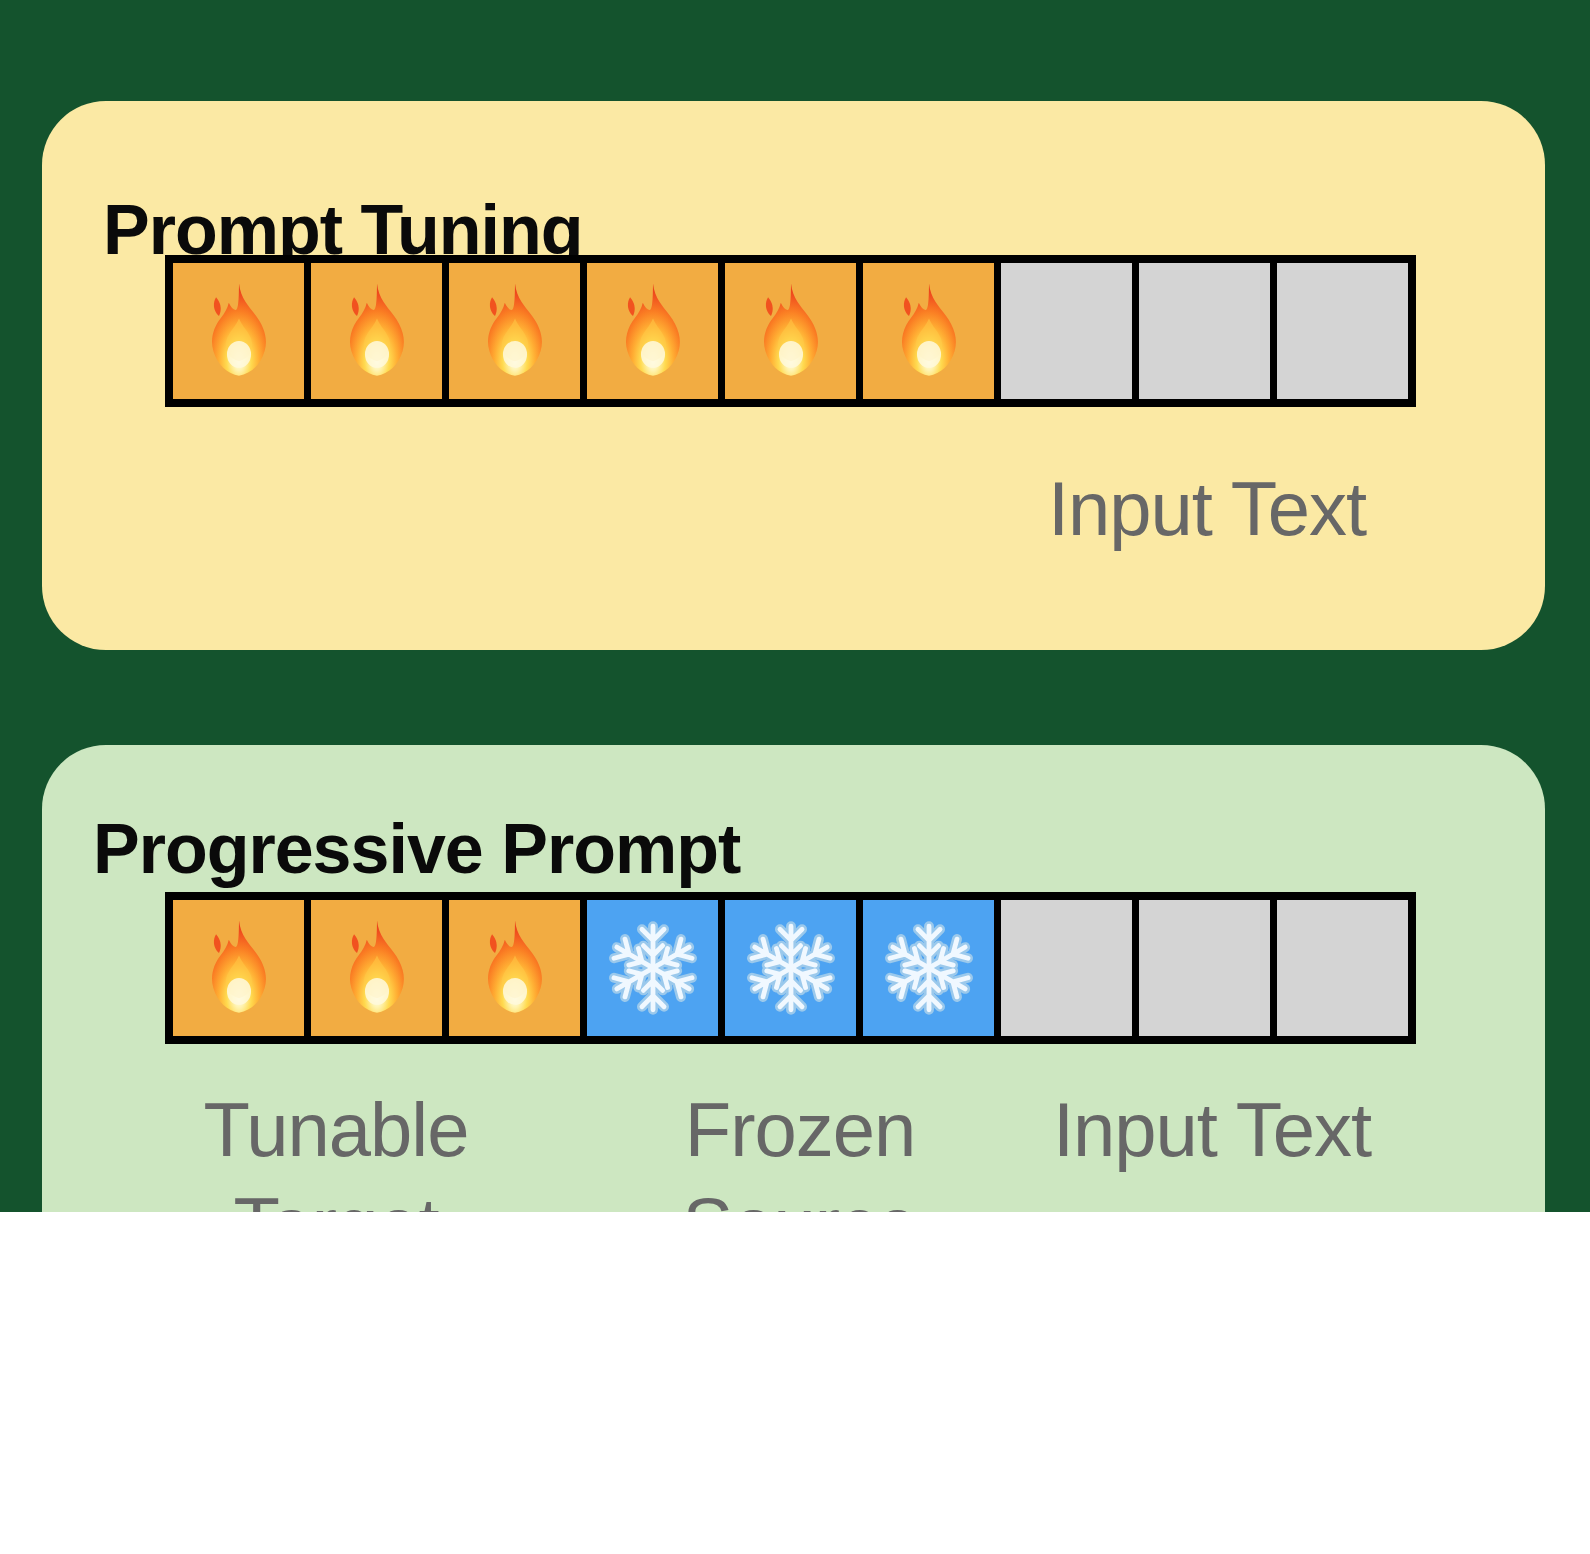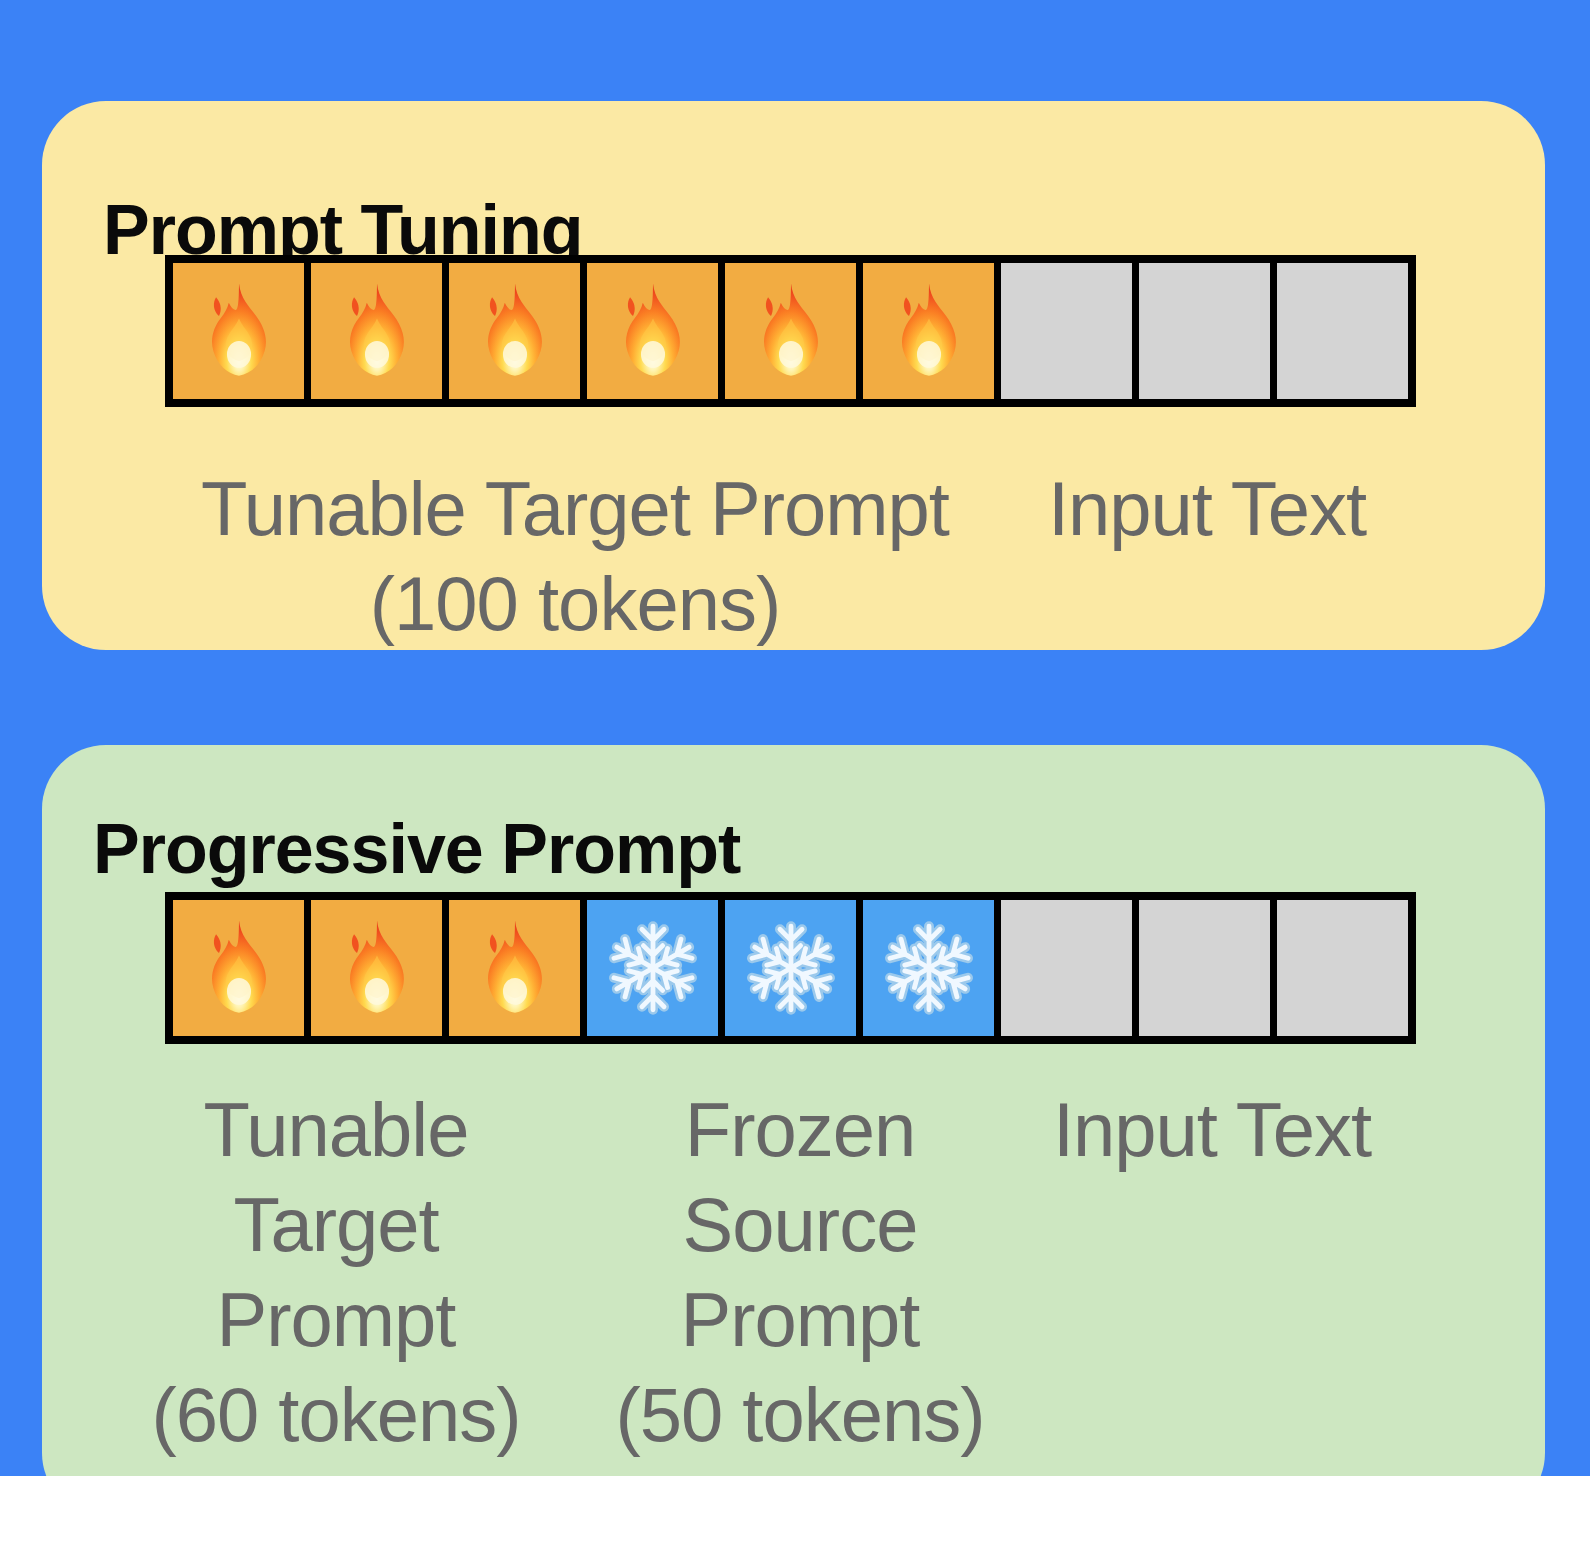--- a/index.html
+++ b/index.html
@@ -1,16 +1,16 @@
 <!DOCTYPE html>
 <html><head>
 <meta charset="utf-8">
 <style>
   html,body{margin:0;padding:0;background:#fff;}
-  .page{position:relative;width:1590px;height:1476px;background:#3b82f6;overflow:hidden;
+  .page{position:relative;width:1590px;height:1212px;background:#14532d;overflow:hidden;
         font-family:"Liberation Sans",sans-serif;}
   .panel{position:absolute;left:42px;width:1503px;border-radius:64px;}
   .panel-0{top:101px;height:549px;}
   .panel-1{top:745px;height:772px;}
   .panel-title{position:absolute;font-weight:bold;font-size:70px;line-height:1;
                color:#0a0a0a;letter-spacing:-1px;white-space:nowrap;}
   .panel-0 .panel-title{left:61px;top:36px;}
   .panel-1 .panel-title{left:51px;top:11px;}
   .token-row{position:absolute;left:123px;display:flex;gap:7px;padding:8px;background:#000;}
   .panel-0 .token-row{top:154px;}
@@ -194,22 +194,20 @@
       C30.4 19.4 32.1 21.3 33.7 21.1
       C35.7 20.8 35.9 12 36 2.5 Z" fill="url(#fireGrad)"></path>
     <path d="M36 27 C38.2 33 43.2 36.6 44.9 42.6 C46.7 49 43.6 55.3 36 57.4 C28.4 55.3 25.3 49 27.1 42.6 C28.8 36.6 33.8 33 36 27 Z" fill="#FFCB47" opacity="0.5"></path>
     <ellipse cx="36" cy="52.5" rx="8.5" ry="9.5" fill="#FFF9DD" opacity="0.85"></ellipse>
   </svg>
         </div>
         <div class="cell" style="background: rgb(212, 212, 212);"></div>
         <div class="cell" style="background: rgb(212, 212, 212);"></div>
         <div class="cell" style="background: rgb(212, 212, 212);"></div>
       </div>
-    <div class="label lbl-p0-0">Tunable Target Prompt
-(100 tokens)</div>
     <div class="label lbl-p0-1">Input Text</div>
   </section>
 
   <section class="panel panel-1" style="background: rgb(205, 231, 193);">
     <h2 class="panel-title">Progressive Prompt</h2>
     <div class="token-row">
         <div class="cell" style="background: rgb(242, 172, 66);">
           <svg viewBox="0 0 72 72" aria-hidden="true">
     <defs>
       <radialGradient id="fireGrad" cx="50%" cy="84%" r="82%">

